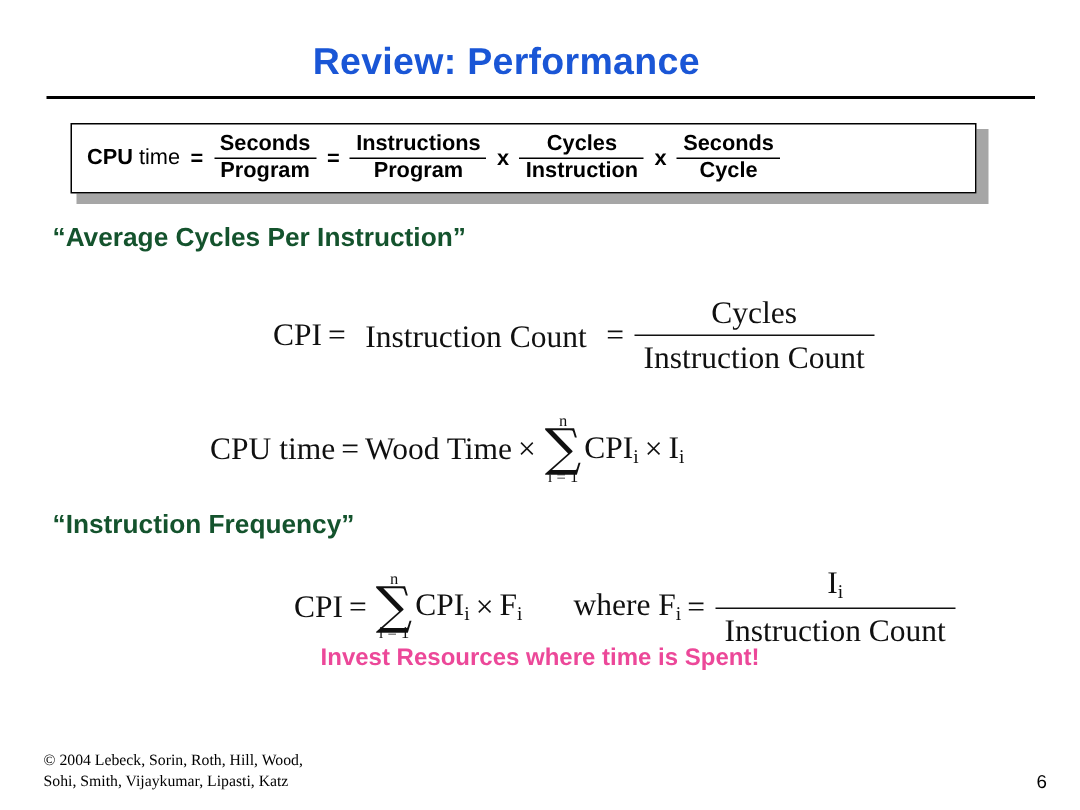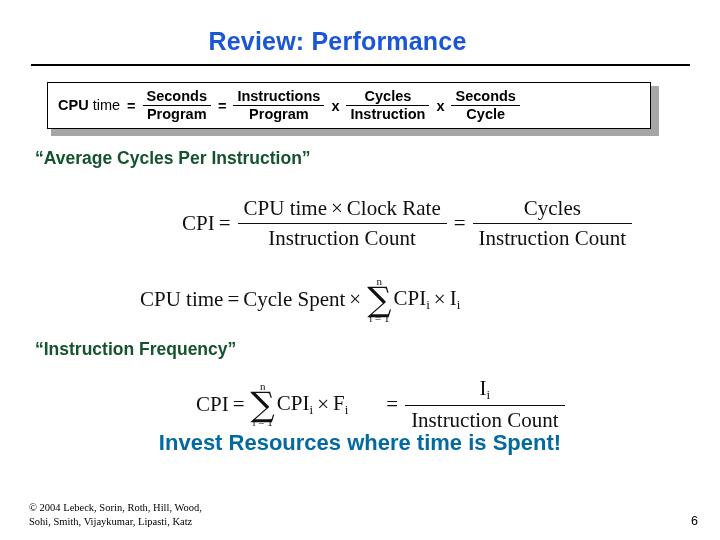--- a/index.html
+++ b/index.html
@@ -180,22 +180,22 @@
 
   
   .callout {
     position: absolute;
     top: 430px;
     left: 0;
     width: 720px;
     text-align: center;
     font-family: "Liberation Sans", sans-serif;
     font-weight: bold;
-    font-size: 22px;
-    color: #0369a1;
+    font-size: 16px;
+    color: #ec4899;
     white-space: nowrap;
   }
 
   
   .footer-credit {
     position: absolute;
     bottom: 12px;
     left: 29px;
     font-family: "Liberation Serif", "DejaVu Serif", serif;
     font-size: 10.5px;
@@ -243,34 +243,33 @@
     </span>
   </div>
 </div>
 
 <div class="quote-head" id="avg-cpi-heading">“Average Cycles Per Instruction”</div>
 
 <div class="math mrow" id="eq-cpi-clockrate">
   <span>CPI</span>
   <span class="op">=</span>
   <span class="mfrac">
-    <span class="mnum"><span>CPU time</span><span class="op">×</span><span>Clock Rate</span></span>
     <span class="mden">Instruction Count</span>
   </span>
   <span class="op">=</span>
   <span class="mfrac">
     <span class="mnum">Cycles</span>
     <span class="mden">Instruction Count</span>
   </span>
 </div>
 
 <div class="math mrow" id="eq-cputime-sum">
   <span>CPU time</span>
   <span class="op">=</span>
-  <span>Cycle Spent</span>
+  <span>Wood Time</span>
   <span class="op">×</span>
   <span class="sum">
     <span class="lim-top">n</span>
     <span class="sigma">∑</span>
     <span class="lim-bot">i = 1</span>
   </span>
   <span><span>CPI</span><sub>i</sub></span>
   <span class="op">×</span>
   <span><span>I</span><sub>i</sub></span>
 </div>
@@ -282,20 +281,21 @@
   <span class="op">=</span>
   <span class="sum">
     <span class="lim-top">n</span>
     <span class="sigma">∑</span>
     <span class="lim-bot">i = 1</span>
   </span>
   <span><span>CPI</span><sub>i</sub></span>
   <span class="op">×</span>
   <span><span>F</span><sub>i</sub></span>
   <span style="display:inline-block;width:34px"></span>
+  <span><span>where F</span><sub>i</sub></span>
   <span class="op">=</span>
   <span class="mfrac">
     <span class="mnum"><span>I</span><sub>i</sub></span>
     <span class="mden">Instruction Count</span>
   </span>
 </div>
 
 <div class="callout">Invest Resources where time is Spent!</div>
 
 <div class="footer-credit">

